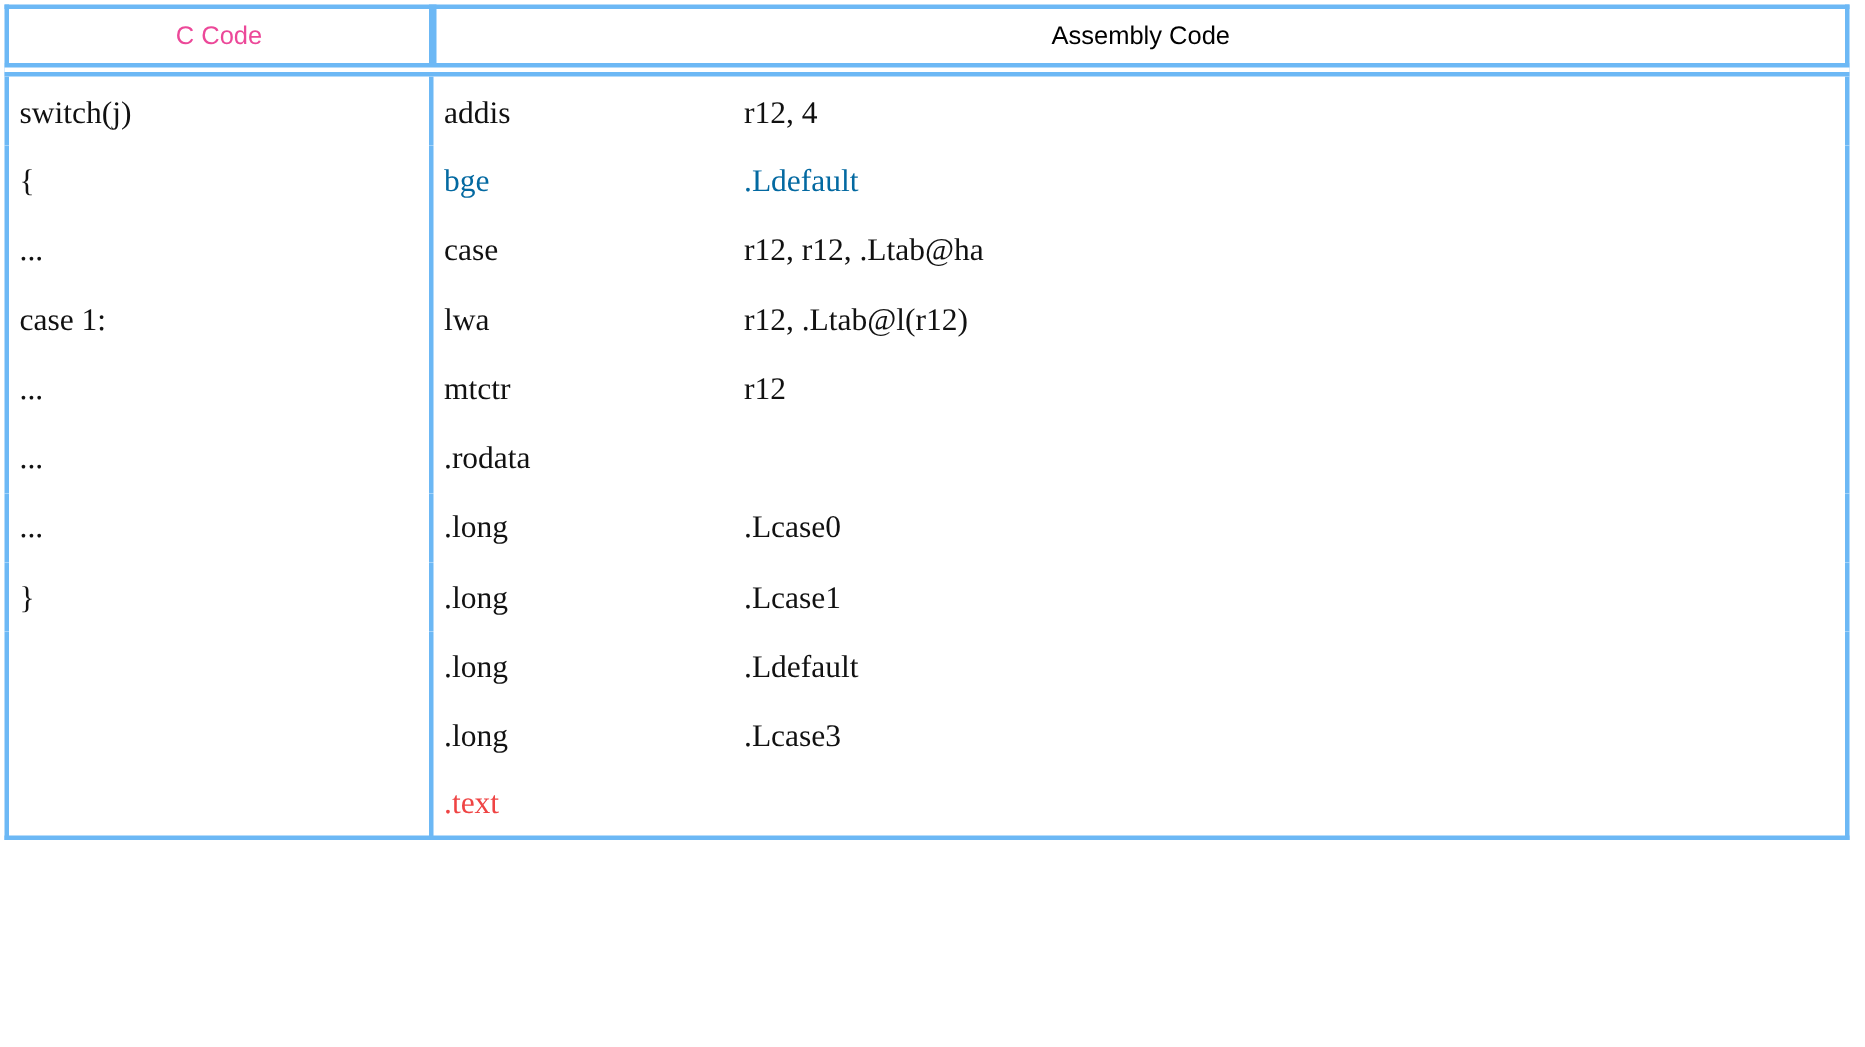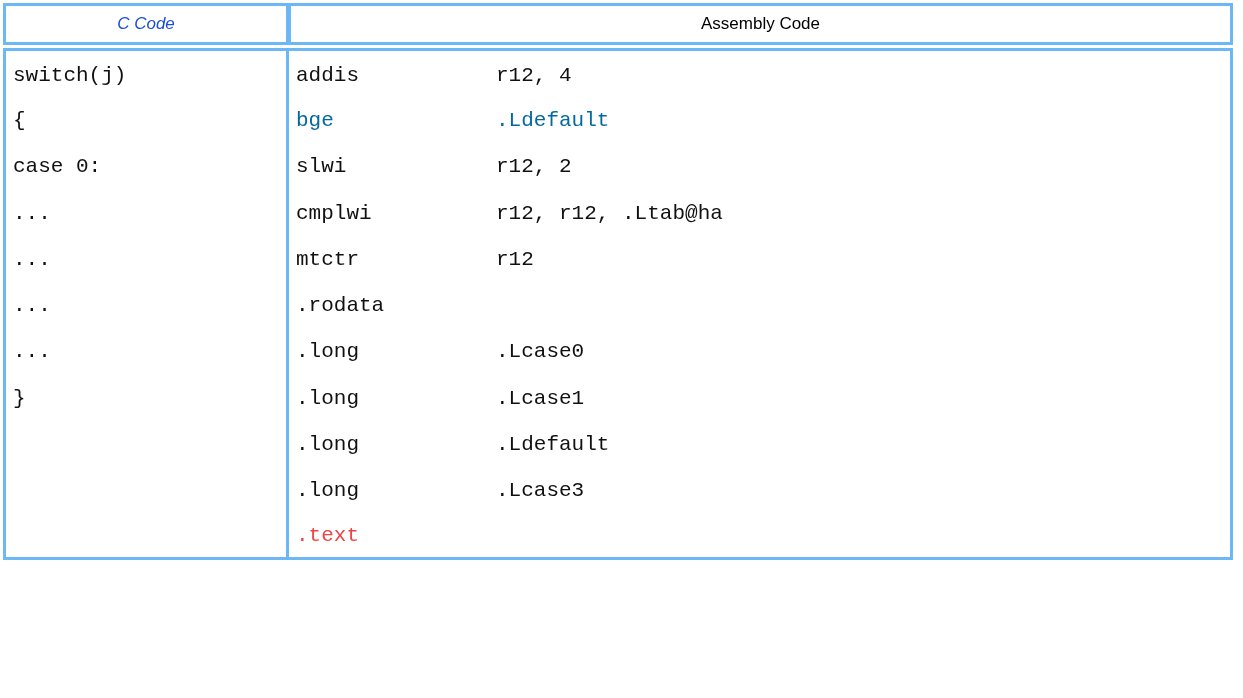--- a/index.html
+++ b/index.html
@@ -77,21 +77,21 @@
     background: #ffffff;
     pointer-events: none;
   }
 
   
   tbody td {
     box-sizing: border-box;
     height: 46.3px;
     padding: 0 0 0 7px;
     vertical-align: middle;
-    font-family: Liberation Mono, monospace;
+    font-family: Liberation Serif, serif;
     font-size: 21px;
     line-height: 1;
     color: #111111;
     background: #ffffff;
     border-left: 3px solid #6cb8f5;
     white-space: pre;
     overflow: hidden;
     margin-left: 39px;
   }
   tbody td.last-col {
@@ -134,44 +134,44 @@
 
 <div class="table-wrap">
 
   <table class="code-table">
     <colgroup>
       <col class="col-c">
       <col class="col-asm">
     </colgroup>
     <thead>
       <tr>
-        <th class="hdr-c" style="border-top-color: rgb(108, 184, 245); border-left-color: rgb(108, 184, 245); color: #1d4ed8; font-style: italic;">C Code</th>
+        <th class="hdr-c" style="border-top-color: rgb(108, 184, 245); border-left-color: rgb(108, 184, 245); color: #ec4899;">C Code</th>
         <th class="hdr-asm last-col" style="border-top-color: rgb(108, 184, 245); border-right-color: rgb(108, 184, 245); border-left-color: rgb(108, 184, 245); color: rgb(0, 0, 0);">Assembly Code</th>
       </tr>
     </thead>
     <tbody id="table-body">
       <tr class="body-spacer">
         <td style="border-left-color: rgb(108, 184, 245); color: rgb(17, 17, 17);"></td>
         <td class="last-col" style="border-right-color: rgb(108, 184, 245); border-left-color: rgb(108, 184, 245); color: rgb(17, 17, 17);"></td>
       </tr>
     <tr class="first-body-row">
           <td class="cell-c" style="border-left-color: rgb(108, 184, 245); color: rgb(17, 17, 17);">switch(j)</td>
           <td class="cell-asm last-col" style="border-right-color: rgb(108, 184, 245); border-left-color: rgb(108, 184, 245); color: rgb(17, 17, 17);"><div class="asm-line"><span class="asm-mnemonic">addis</span><span class="asm-operand">r12, 4</span></div></td>
         </tr>
         <tr>
           <td class="cell-c" style="border-left-color: rgb(108, 184, 245); color: rgb(17, 17, 17);">{</td>
           <td class="cell-asm last-col" style="border-right-color: rgb(108, 184, 245); border-left-color: rgb(108, 184, 245); color: #0369a1;"><div class="asm-line"><span class="asm-mnemonic">bge</span><span class="asm-operand">.Ldefault</span></div></td>
         </tr>
         <tr>
-          <td class="cell-c" style="border-left-color: rgb(108, 184, 245); color: rgb(17, 17, 17);">case 0:</td>
-          <td class="cell-asm last-col" style="border-right-color: rgb(108, 184, 245); border-left-color: rgb(108, 184, 245); color: rgb(17, 17, 17);"><div class="asm-line"><span class="asm-mnemonic">slwi</span><span class="asm-operand">r12, 2</span></div></td>
-        </tr>
-        <tr>
-          <td class="cell-c" style="border-left-color: rgb(108, 184, 245); color: rgb(17, 17, 17);">...</td>
-          <td class="cell-asm last-col" style="border-right-color: rgb(108, 184, 245); border-left-color: rgb(108, 184, 245); color: rgb(17, 17, 17);"><div class="asm-line"><span class="asm-mnemonic">cmplwi</span><span class="asm-operand">r12, r12, .Ltab@ha</span></div></td>
+          <td class="cell-c" style="border-left-color: rgb(108, 184, 245); color: rgb(17, 17, 17);">...</td>
+          <td class="cell-asm last-col" style="border-right-color: rgb(108, 184, 245); border-left-color: rgb(108, 184, 245); color: rgb(17, 17, 17);"><div class="asm-line"><span class="asm-mnemonic">case</span><span class="asm-operand">r12, r12, .Ltab@ha</span></div></td>
+        </tr>
+        <tr>
+          <td class="cell-c" style="border-left-color: rgb(108, 184, 245); color: rgb(17, 17, 17);">case 1:</td>
+          <td class="cell-asm last-col" style="border-right-color: rgb(108, 184, 245); border-left-color: rgb(108, 184, 245); color: rgb(17, 17, 17);"><div class="asm-line"><span class="asm-mnemonic">lwa</span><span class="asm-operand">r12, .Ltab@l(r12)</span></div></td>
         </tr>
         <tr>
           <td class="cell-c" style="border-left-color: rgb(108, 184, 245); color: rgb(17, 17, 17);">...</td>
           <td class="cell-asm last-col" style="border-right-color: rgb(108, 184, 245); border-left-color: rgb(108, 184, 245); color: rgb(17, 17, 17);"><div class="asm-line"><span class="asm-mnemonic">mtctr</span><span class="asm-operand">r12</span></div></td>
         </tr>
         <tr>
           <td class="cell-c" style="border-left-color: rgb(108, 184, 245); color: rgb(17, 17, 17);">...</td>
           <td class="cell-asm last-col" style="border-right-color: rgb(108, 184, 245); border-left-color: rgb(108, 184, 245); color: rgb(17, 17, 17);"><div class="asm-line"><span class="asm-mnemonic">.rodata</span><span class="asm-operand"></span></div></td>
         </tr>
         <tr>

